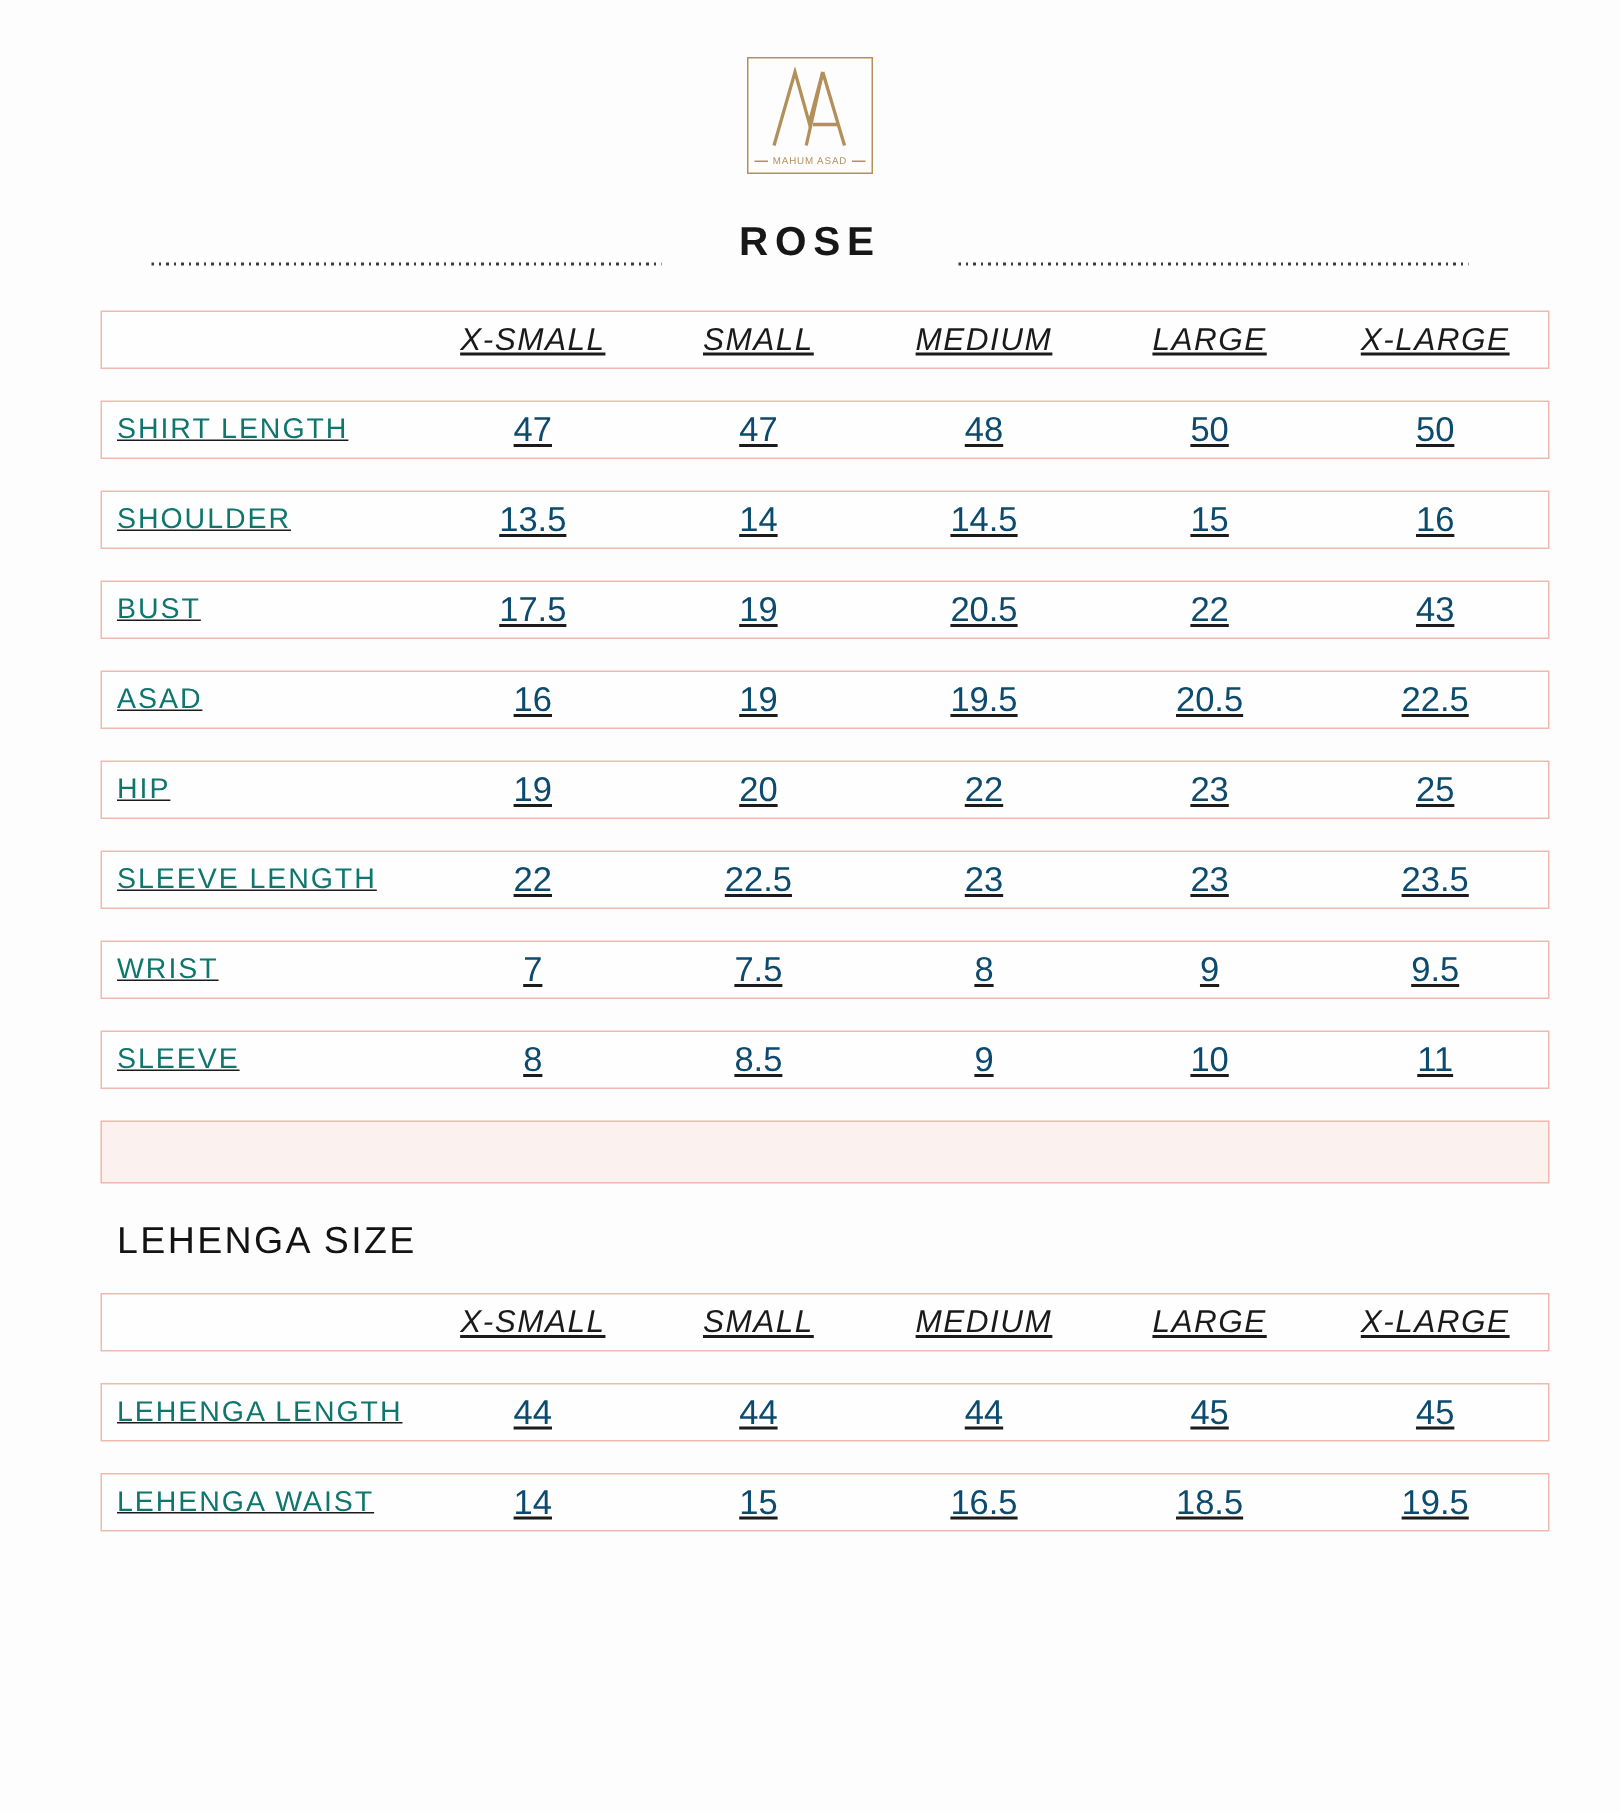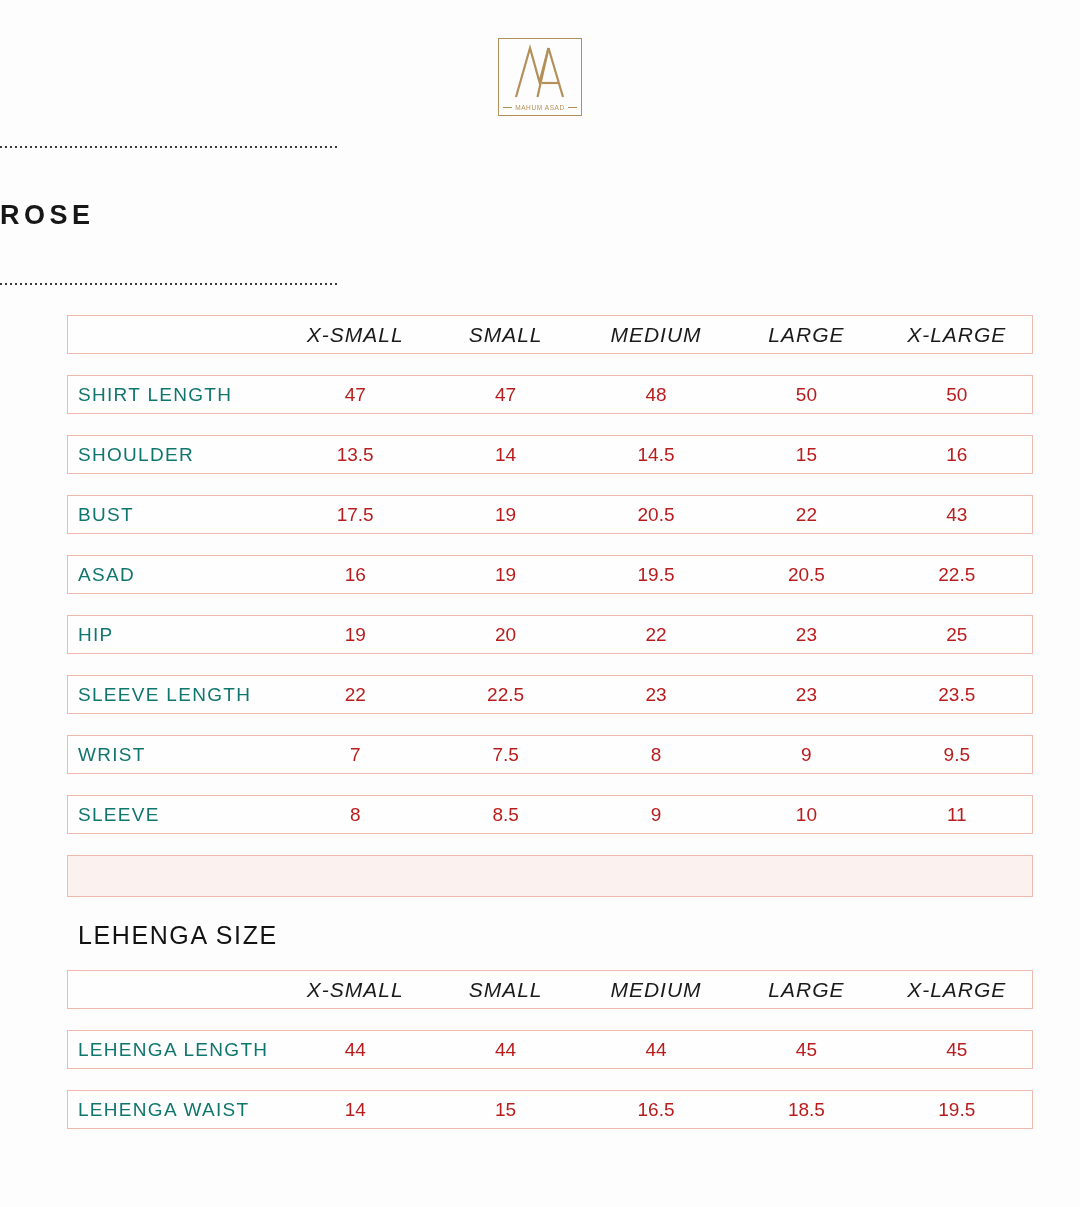--- a/index.html
+++ b/index.html
@@ -26,39 +26,39 @@
     display: flex; align-items: center; justify-content: center; gap: 3px;
   }
   .logo-caption .cap-line { width: 9px; height: 1px; background: #b3905a; }
   .logo-caption .cap-text {
     font-size: 6.5px; letter-spacing: 0.6px; color: #b3905a; white-space: nowrap;
   }
 
   
   .title-row {
     margin-top: 30px;
-    display: flex; align-items: flex-start; justify-content: center; gap: 52px; flex-direction: column;
+    display: flex; align-items: flex-end; justify-content: center; gap: 52px;
   }
   .dotted-line {
     width: 340px; height: 2px;
     background-image: repeating-linear-gradient(to right, #3b3b3b 0 1.6px, transparent 1.6px 5px);
   }
   h1.product-title {
     font-size: 27px; font-weight: bold; letter-spacing: 4.5px; color: #171717;
   }
 
   
   h2.section-heading {
     font-size: 25px; font-weight: normal; letter-spacing: 1.6px; color: #131313;
   }
   #shirt-heading  { margin: 26px 0 0 80px; }
   #lehenga-heading{ margin: 24px 16px 0 78px; }
 
   
-  .size-table { margin-left: 67px; width: 966px; }
+  .size-table { margin-left: 67px; width: 966px; text-decoration: underline; }
   #shirt-table   { margin-top: 30px; }
   #lehenga-table { margin-top: 20px; }
 
   .t-row {
     display: grid;
     grid-template-columns: 212px repeat(5, 1fr);
     align-items: center;
     height: 39px;
     border: 1.5px solid #f0b9ad;
     background: #fffefe;
@@ -67,21 +67,21 @@
   .t-row.empty-row { height: 42px; background: #fbf1ee; margin-bottom: 0; }
   .t-cell { text-align: center; }
   .label-cell {
     text-align: left; padding-left: 10px;
     font-size: 19px; letter-spacing: 1.3px; color: #0f766e;
   }
   .header-cell {
     font-style: italic; font-size: 21px; letter-spacing: 1px;
     font-weight: 500; color: #1a1a1a;
   }
-  .value-cell { font-size: 19px; color: #b91c1c; }
+  .value-cell { font-size: 23px; color: #0c4a6e; }
 </style>
 </head>
 <body>
 
 <div class="page">
 
   <div class="logo-wrap">
     <div class="logo-box">
       <svg width="62" height="58" viewBox="0 0 62 58">
         <g fill="none" stroke="#b3905a" stroke-width="2.2">

